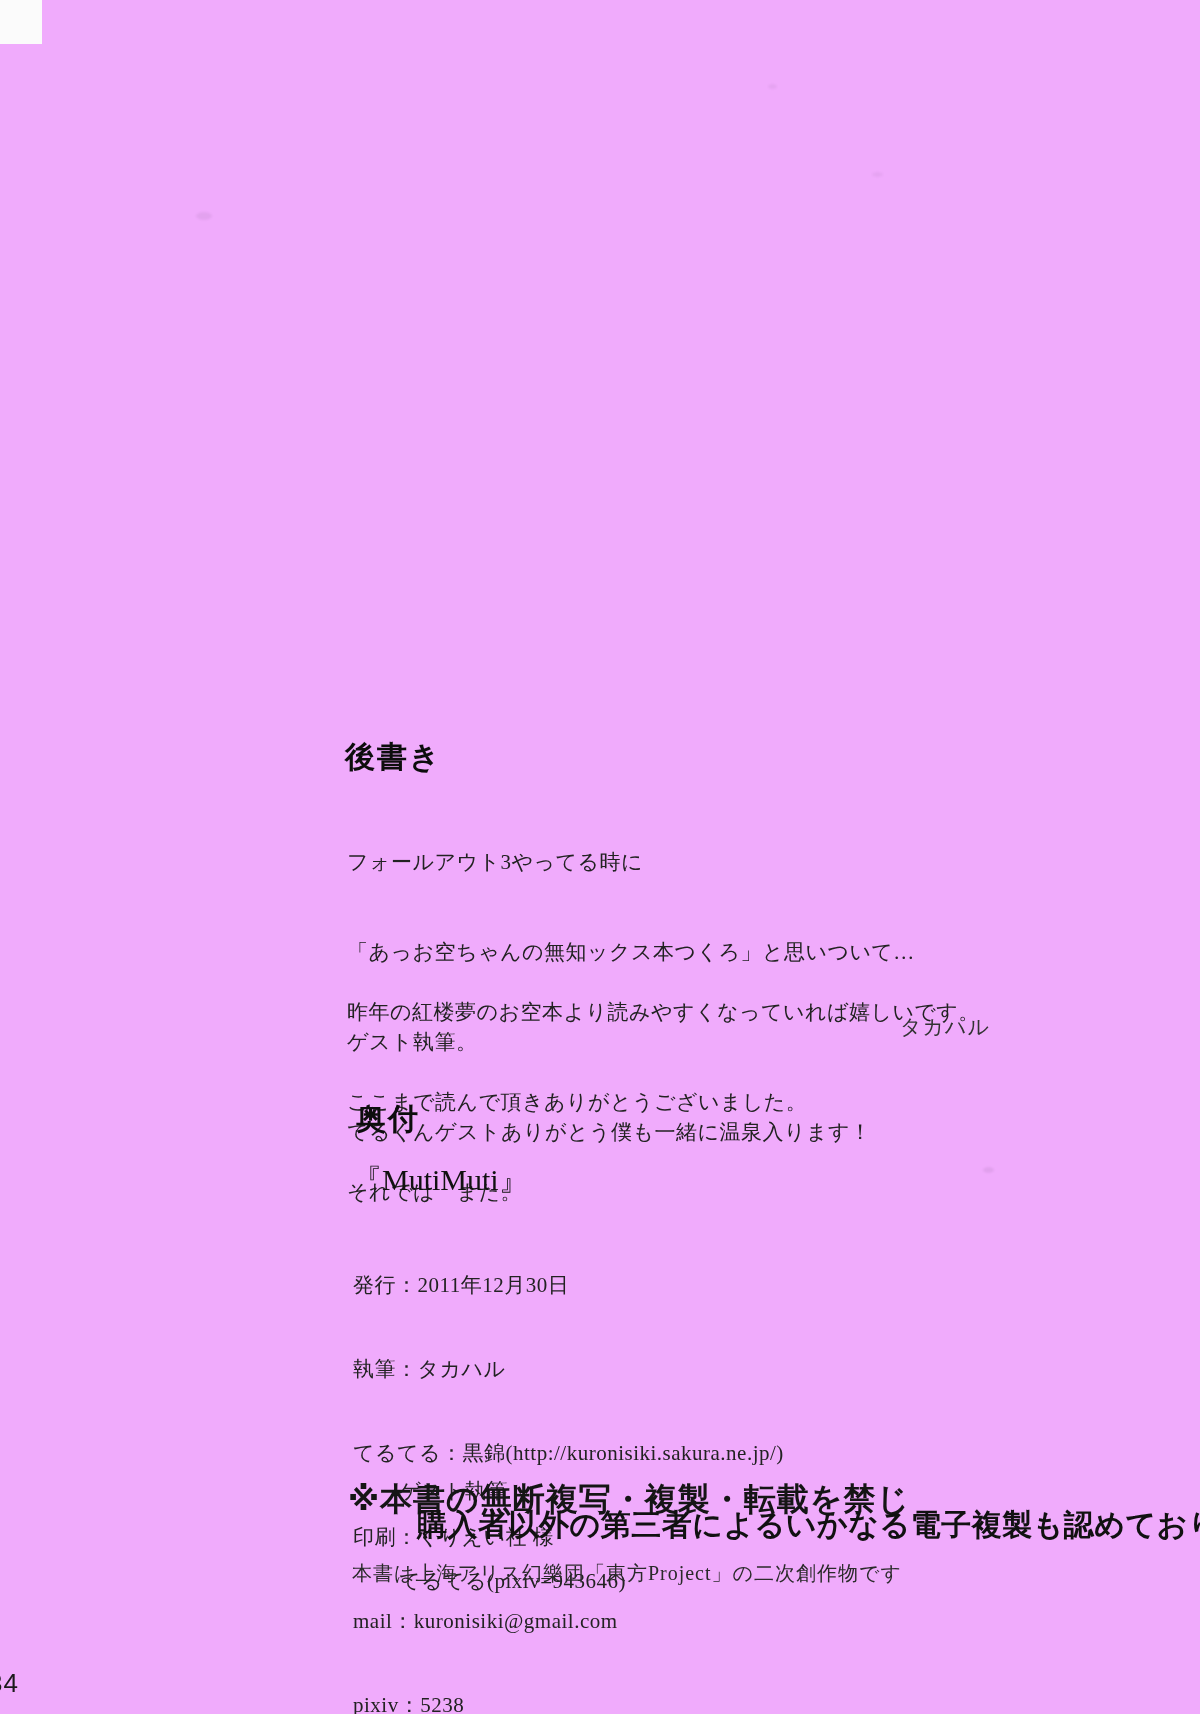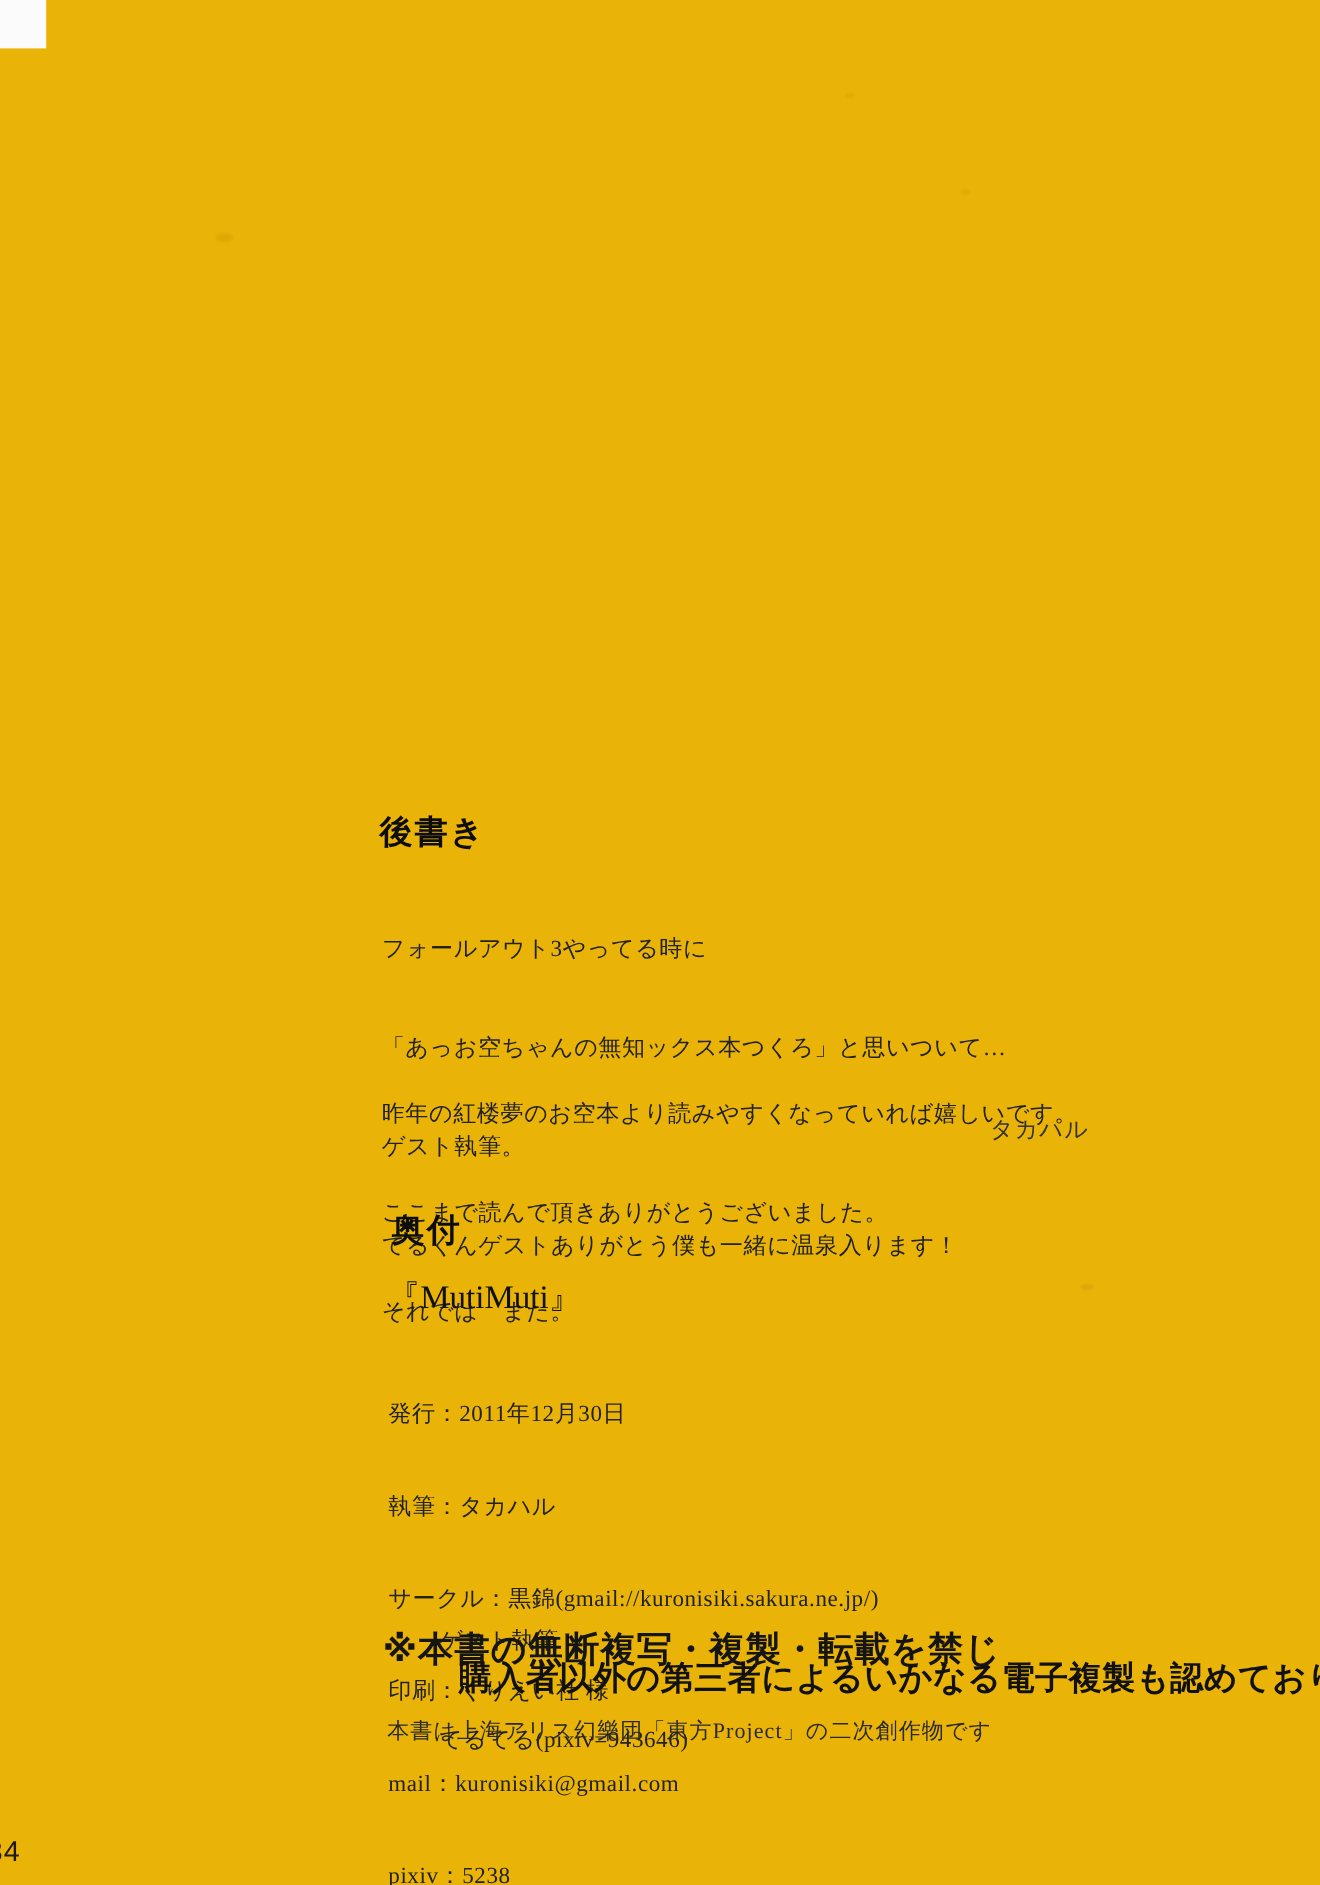--- a/index.html
+++ b/index.html
@@ -1,20 +1,20 @@
 <!DOCTYPE html>
 <html><head>
 <meta charset="utf-8">
 <style>
   html,body{margin:0;padding:0;background:#e9e9e9;}
   .scan-page{
     position:relative;
     width:1200px;height:1714px;
     margin:0 auto;
-    background:#eab308;
+    background:#f0abfc;
     overflow:hidden;
     color:#1f1f1f;
   }
   .gothic{font-family:"Liberation Sans","DejaVu Sans",sans-serif;}
   .serif{font-family:"Liberation Serif","DejaVu Serif",serif;}
 
   .abs{position:absolute;}
 
   .heading{
     margin:0;
@@ -110,21 +110,21 @@
 
   <div class="abs serif" id="author-signature">タカハル</div>
 
   <h2 class="abs heading gothic" id="colophon-heading">奥付</h2>
 
   <div class="abs serif" id="book-title">『MutiMuti』</div>
 
   <div class="para serif" id="colophon-details">
     <div>発行：2011年12月30日</div>
     <div>執筆：タカハル</div>
-    <div>サークル：黒錦(gmail://kuronisiki.sakura.ne.jp/)</div>
+    <div>てるてる：黒錦(http://kuronisiki.sakura.ne.jp/)</div>
     <div>印刷：くりえい社 様</div>
     <div>mail：kuronisiki@gmail.com</div>
     <div>pixiv：5238</div>
   </div>
 
   <div class="para serif" id="guest-block">
     <div>ゲスト執筆</div>
     <div>てるてる(pixiv=943646)</div>
   </div>
 

